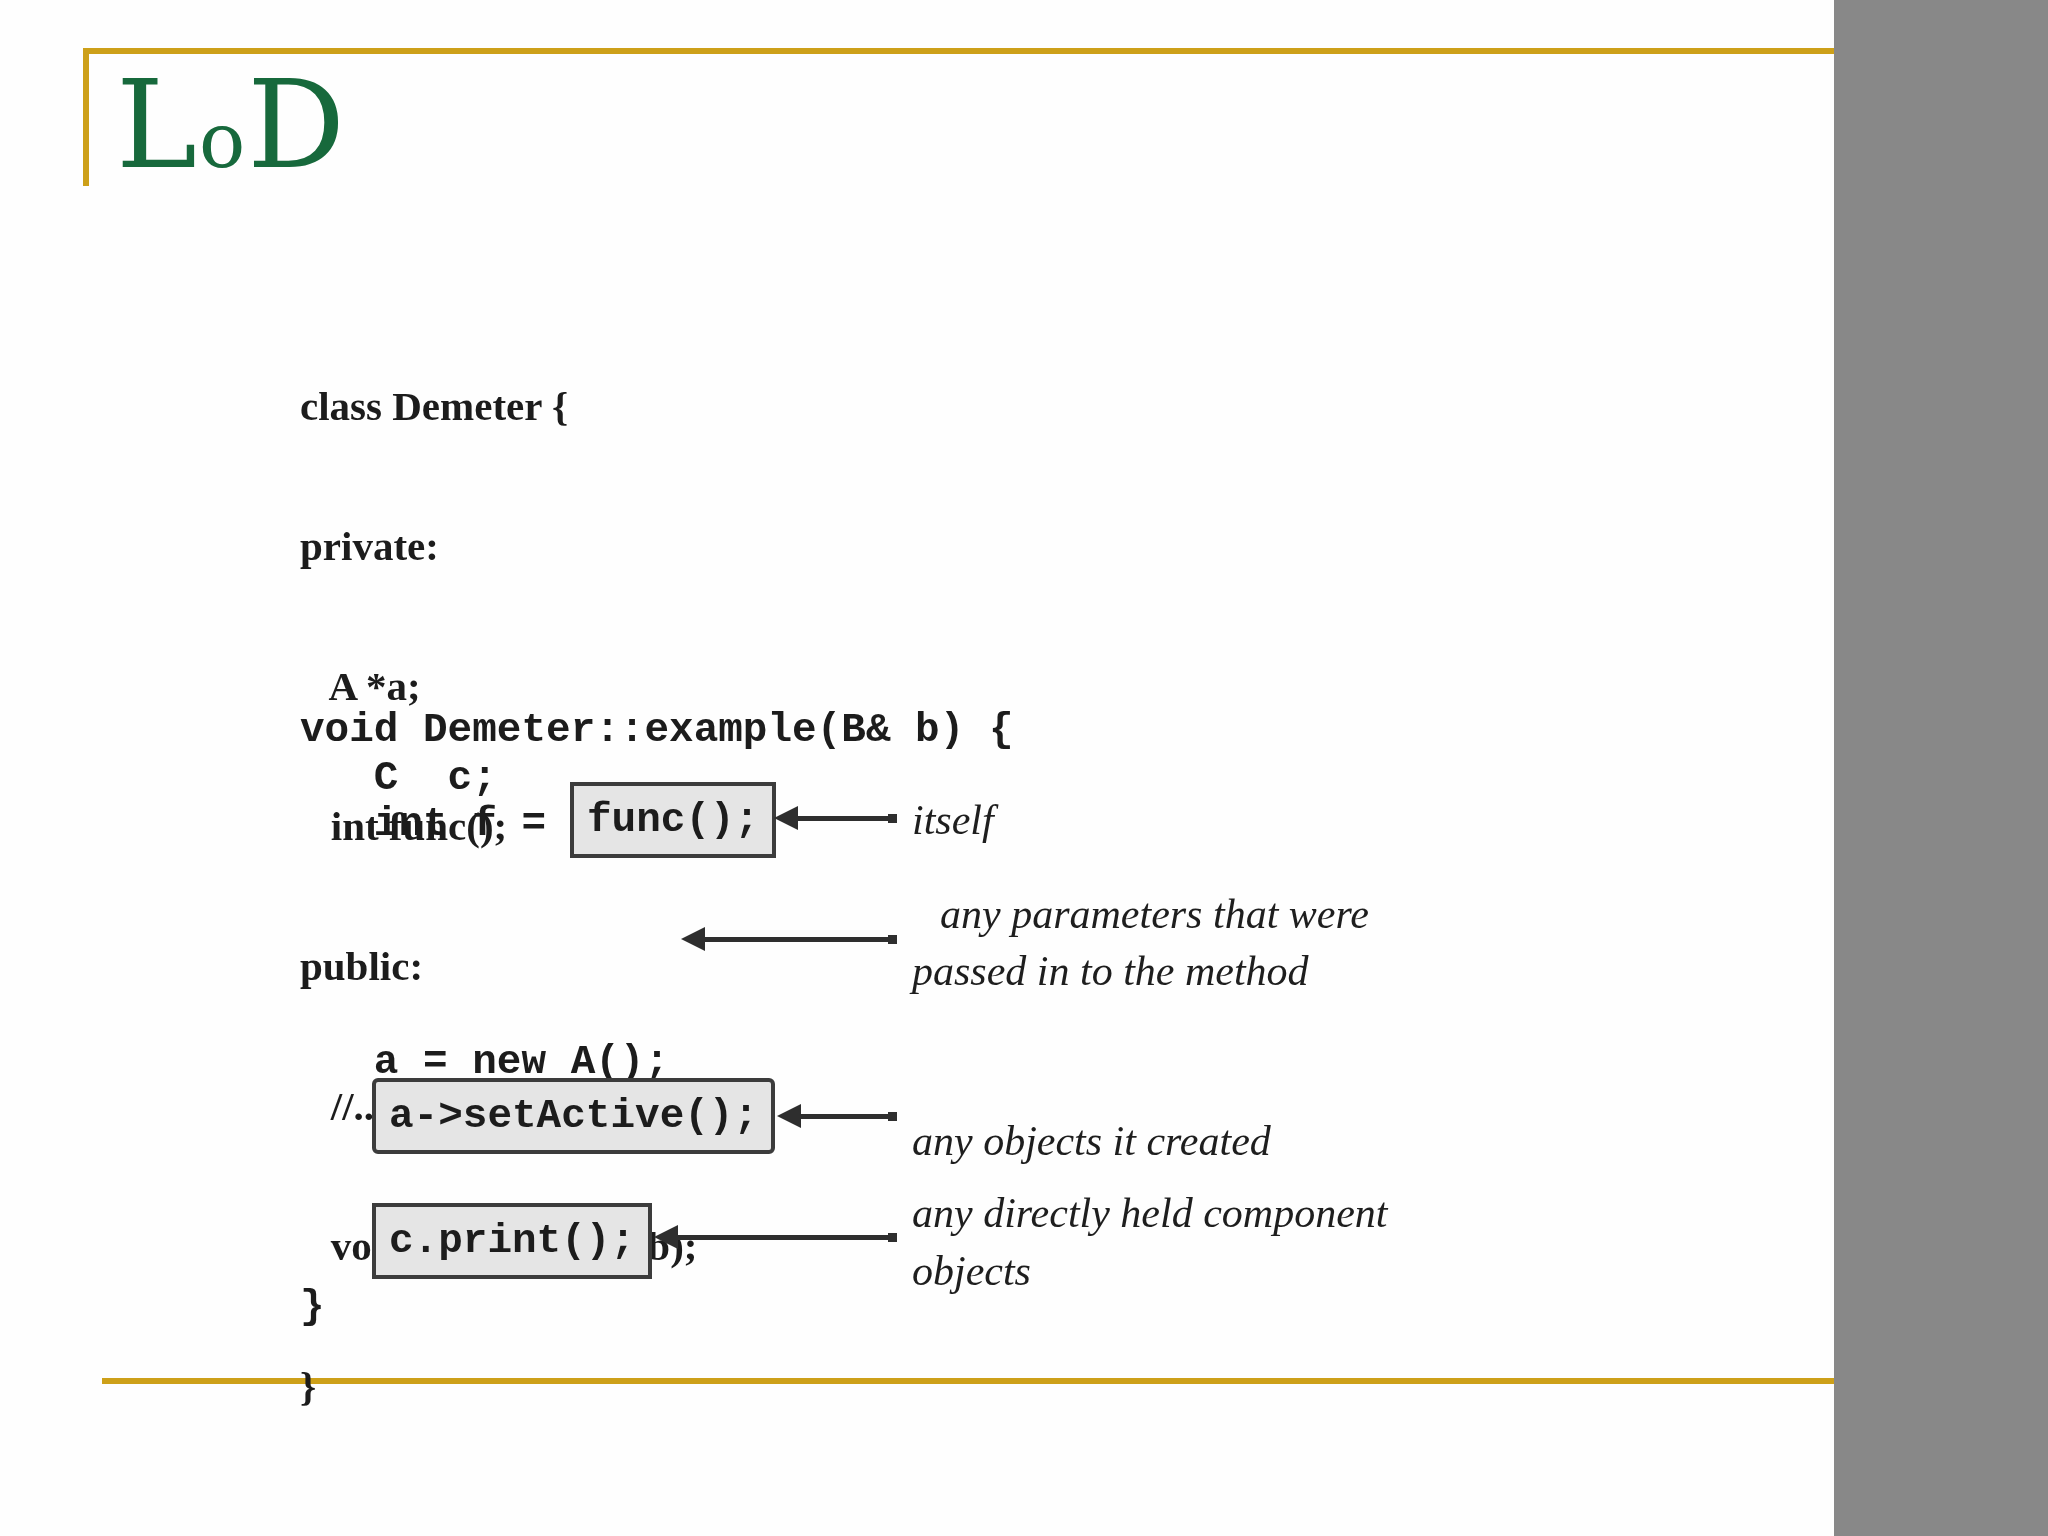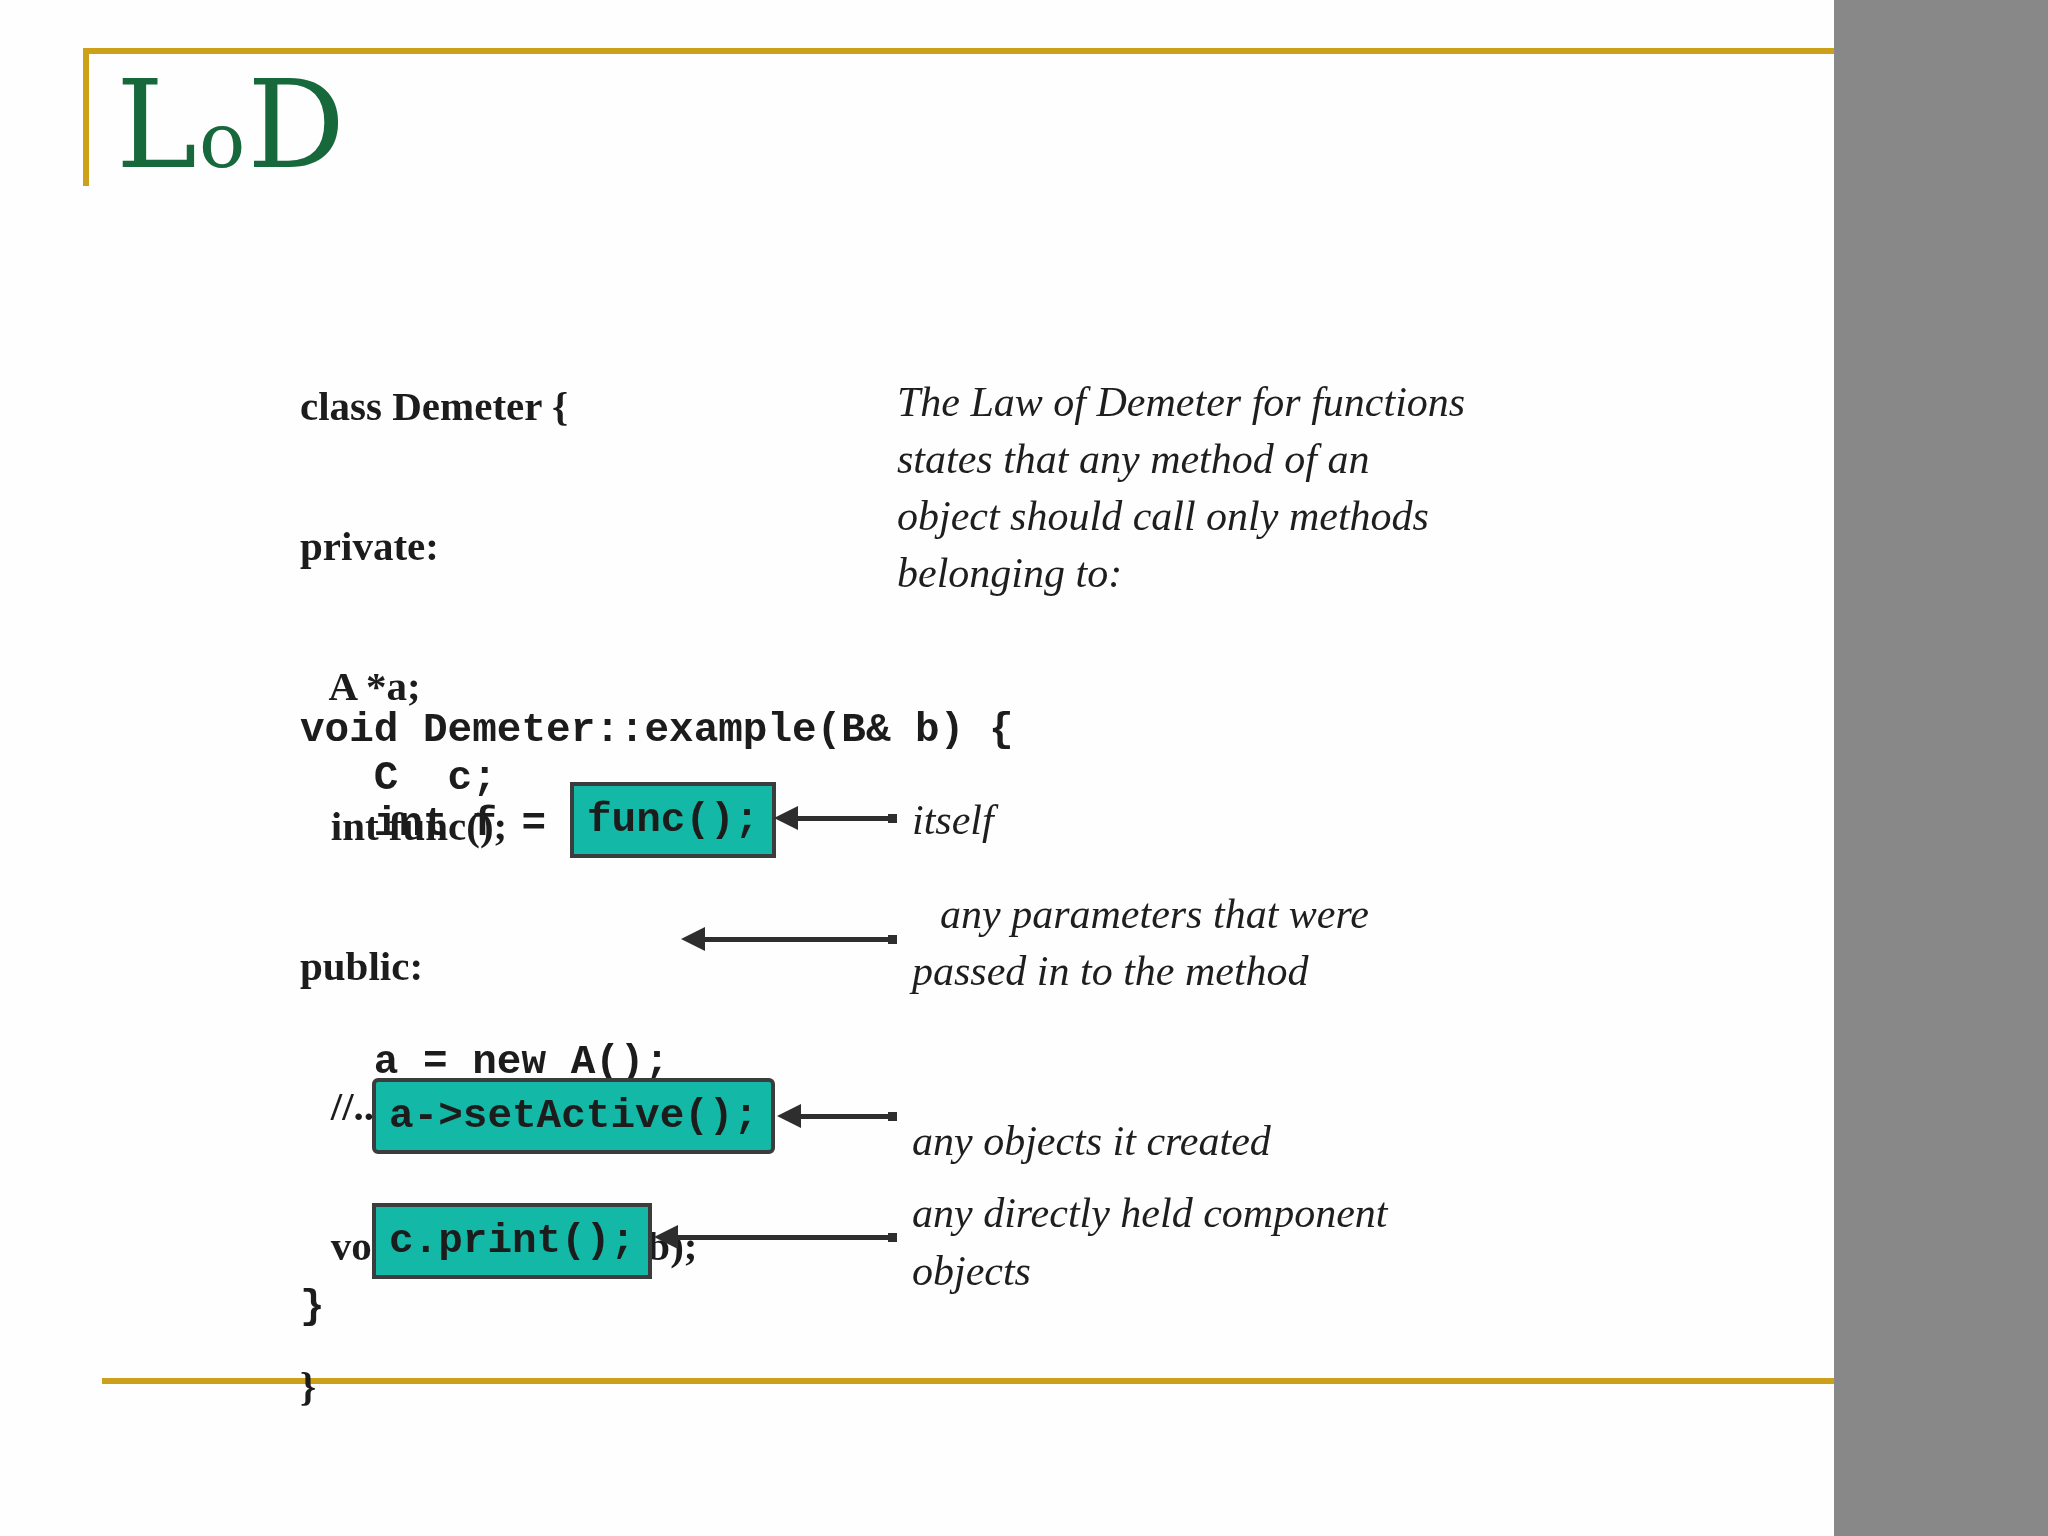--- a/index.html
+++ b/index.html
@@ -44,21 +44,21 @@
   }
   .note{
     position:absolute;
     font-family:"Liberation Serif","DejaVu Serif",serif;
     font-style:italic;font-size:42px;line-height:46px;
     color:var(--annotation-text);white-space:pre;
   }
   .codebox{
     position:absolute;
     border:4px solid var(--box-border);
-    background:#14b8a6;
+    background:#e5e5e5;
     padding:0 13px;line-height:68px;
     font-family:"Liberation Mono","DejaVu Sans Mono",monospace;
     font-weight:700;font-size:41px;color:var(--code-text);
     white-space:pre;
   }
   .arrow{position:absolute;height:24px;display:flex;align-items:center;}
   .arrow .head{
     width:0;height:0;flex:none;
     border-top:12px solid transparent;border-bottom:12px solid transparent;
     border-right:24px solid var(--arrow);
@@ -81,26 +81,20 @@
     <div class="code-line">class Demeter {</div>
     <div class="code-line">private:</div>
     <div class="code-line">   A *a;</div>
     <div class="code-line">   int func();</div>
     <div class="code-line">public:</div>
     <div class="code-line">   //...</div>
     <div class="code-line">   void example(B&amp; b);</div>
     <div class="code-line">}</div>
   </div>
 
-  <div class="law">
-    <div>The Law of Demeter for functions</div>
-    <div>states that any method of an</div>
-    <div>object should call only methods</div>
-    <div>belonging to:</div>
-  </div>
 
   <div class="abs-line code" style="top:706px;">void Demeter::example(B&amp; b) {</div>
   <div class="abs-line code" style="top:754px;">   C  c;</div>
   <div class="abs-line code" style="top:800px;">   int f = </div>
 
   <div class="codebox" style="left:570px;top:782px;">func();</div>
   <div class="arrow" style="left:774px;top:806px;width:123px;">
     <span class="head"></span>
       <span class="shaft"></span>
       <span class="dot"></span>

